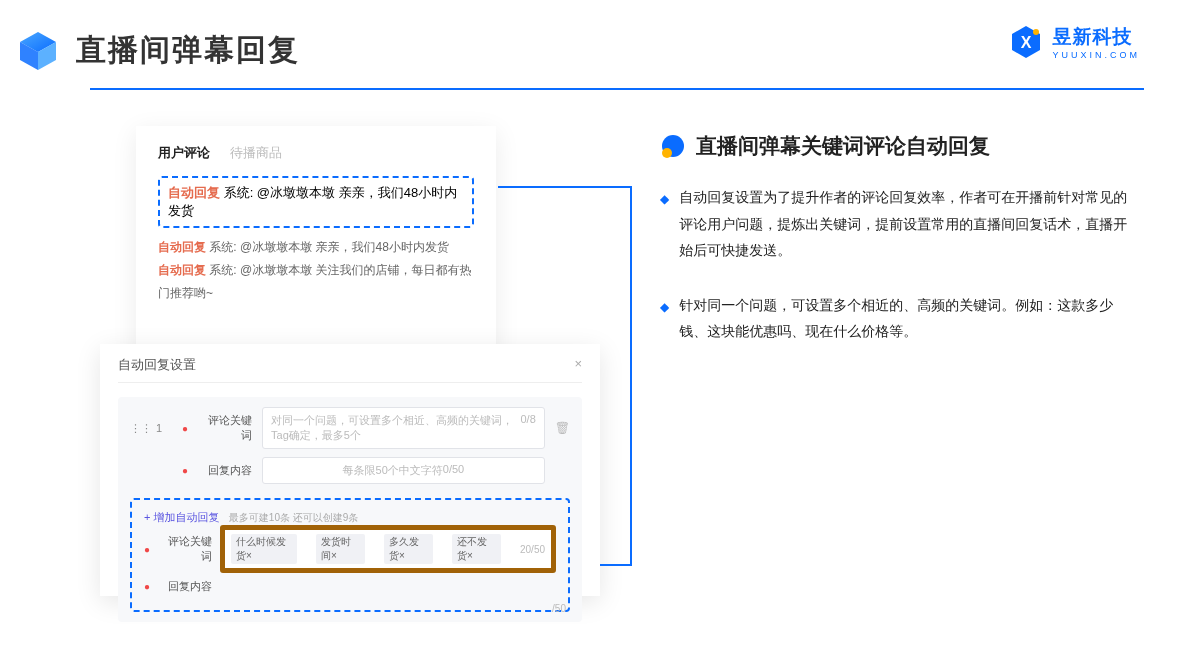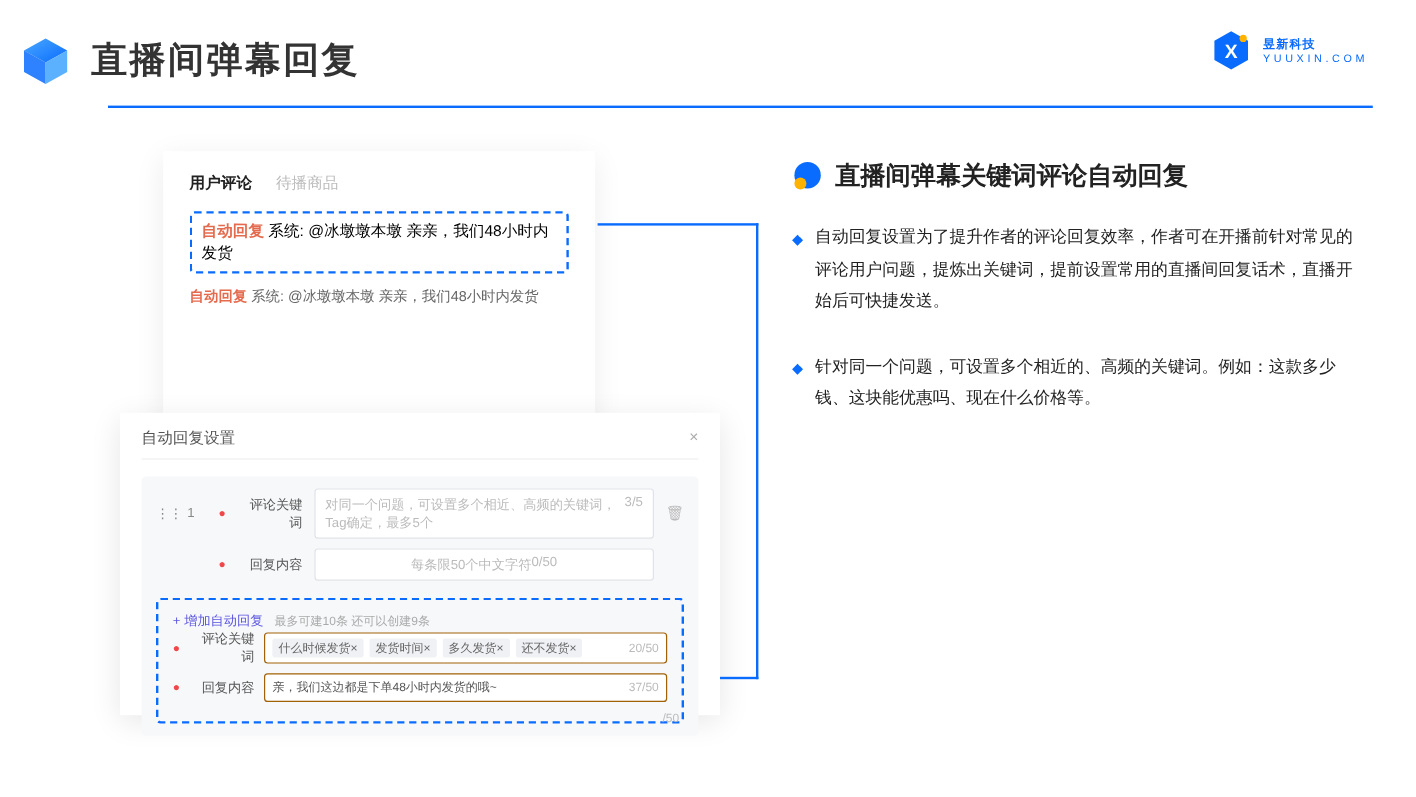--- a/index.html
+++ b/index.html
@@ -7,21 +7,21 @@
     width: 1180px; height: 664px;
     font-family: "Microsoft YaHei", "PingFang SC", sans-serif;
     background: #fff; position: relative; overflow: hidden;
   }
   .header { display: flex; align-items: center; padding: 28px 36px 0 16px; }
   .logo-left { width: 44px; height: 44px; margin-right: 16px; }
   .page-title { font-size: 30px; font-weight: 600; color: #333; letter-spacing: 2px; }
   .brand { position: absolute; top: 24px; right: 40px; display: flex; align-items: center; }
   .brand-icon { width: 36px; height: 36px; margin-right: 8px; }
   .brand-text { display: flex; flex-direction: column; }
-  .brand-cn { font-size: 10px; font-weight: 700; color: #0a6cff; letter-spacing: 1px; }
+  .brand-cn { font-size: 19px; font-weight: 700; color: #0a6cff; letter-spacing: 1px; }
   .brand-en { font-size: 9px; letter-spacing: 3px; color: #0a6cff; }
   .hr { height: 2px; background: #0a6cff; margin: 16px 36px 0 90px; }
 
   .content { display: flex; padding: 36px 40px 0 100px; gap: 60px; }
 
   
   .mock { position: relative; width: 500px; height: 490px; }
   .card-a {
     position: absolute; top: 0; left: 36px; width: 360px; height: 230px;
     background: #fff; box-shadow: 0 6px 24px rgba(0,0,0,.08); padding: 18px 22px;
@@ -48,21 +48,21 @@
   .cb-label { font-size:11px; color:#555; width:54px; text-align:right;}
   .cb-input { flex:1; background:#fff; border:1px solid #e1e3e8; border-radius:3px; padding:5px 8px; font-size:11px; color:#bbb; display:flex; justify-content:center;}
   .cb-count { color:#bbb; }
   .cb-trash { font-size:12px; color:#bbb;}
   .cb-add { border:2px dashed #0a6cff; border-radius:4px; margin-top:14px; padding:10px 12px; }
   .cb-addlink { color:#5a55e0; font-size:11px;}
   .cb-addhint { color:#aaa; font-size:10px; margin-left:6px;}
   .cb-example-tag { display:inline-block; background:#5a4be0; color:#fff; font-size:9px; padding:2px 6px; border-radius:2px; margin-top:8px; margin-bottom:6px;}
   .cb-erow { display:flex; align-items:center; gap:8px; margin-bottom:6px;}
   .cb-erow .cb-label { width:54px;}
-  .cb-chip-wrap { flex:1; background:#fff; border:1px solid #a16207; border-radius:3px; padding:4px 6px; display:flex; gap:5px; align-items:center; font-size:10px;}
+  .cb-chip-wrap { flex:1; background:#fff; border:5px solid #a16207; border-radius:3px; padding:4px 6px; display:flex; gap:19px; align-items:center; font-size:10px;}
   .cb-chip { background:#f0f1f5; color:#666; padding:1px 5px; border-radius:2px;}
   .cb-right { margin-left:auto; color:#bbb; font-size:10px;}
   .cb-filled { color:#555 !important; }
 
   
   .connector-v { position:absolute; top:60px; left:530px; width:2px; height:380px; background:#0a6cff; z-index:5;}
   .connector-h1 { position:absolute; top:60px; left:398px; width:134px; height:2px; background:#0a6cff; z-index:5;}
   .connector-h2 { position:absolute; top:438px; left:500px; width:32px; height:2px; background:#0a6cff; z-index:5;}
 
   
@@ -122,36 +122,41 @@
       <div class="ca-highlight">
         <span class="ca-tag">自动回复</span>
         <span>系统: </span>
         <span>@冰墩墩本墩 亲亲，我们48小时内发货</span>
       </div>
       <div class="ca-line">
         <span class="ca-tag">自动回复</span>
         <span>系统: </span>
         <span>@冰墩墩本墩 亲亲，我们48小时内发货</span>
       </div>
+      <div class="ca-line">
+        <span class="ca-tag">自动回复</span>
+        <span>系统: </span>
+        <span>@冰墩墩本墩 关注我们的店铺，每日都有热门推荐哟~</span>
+      </div>
     </div>
 
     <div class="card-b">
       <div class="cb-head">
         <span>自动回复设置</span>
         <span class="cb-close">×</span>
       </div>
       <div class="cb-body">
         <div class="cb-row">
           <span class="cb-idx">⋮⋮</span>
           <span class="cb-idx">1</span>
           <span class="cb-dot">●</span>
           <span class="cb-label">评论关键词</span>
           <div class="cb-input">
             <span>对同一个问题，可设置多个相近、高频的关键词，Tag确定，最多5个</span>
-            <span class="cb-count">3/5</span>
+            <span class="cb-count">0/8</span>
           </div>
           <span class="cb-trash">🗑</span>
         </div>
         <div class="cb-row">
           <span class="cb-idx"></span>
             <span class="cb-idx"></span>
           <span class="cb-dot">●</span>
           <span class="cb-label">回复内容</span>
           <div class="cb-input">
             <span>每条限50个中文字符</span>
@@ -171,24 +176,20 @@
               <span class="cb-chip">什么时候发货×</span>
               <span class="cb-chip">发货时间×</span>
               <span class="cb-chip">多久发货×</span>
               <span class="cb-chip">还不发货×</span>
               <span class="cb-right">20/50</span>
             </div>
           </div>
           <div class="cb-erow">
             <span class="cb-dot">●</span>
             <span class="cb-label">回复内容</span>
-            <div class="cb-chip-wrap cb-filled">
-              <span>亲，我们这边都是下单48小时内发货的哦~</span>
-              <span class="cb-right">37/50</span>
-            </div>
           </div>
         </div>
         <span style="position:absolute; right:16px; bottom:8px; font-size:10px; color:#bbb;">/50</span>
       </div>
     </div>
   </div>
 
   <div class="right">
     <div class="rh">
       <div class="rh-icon">

